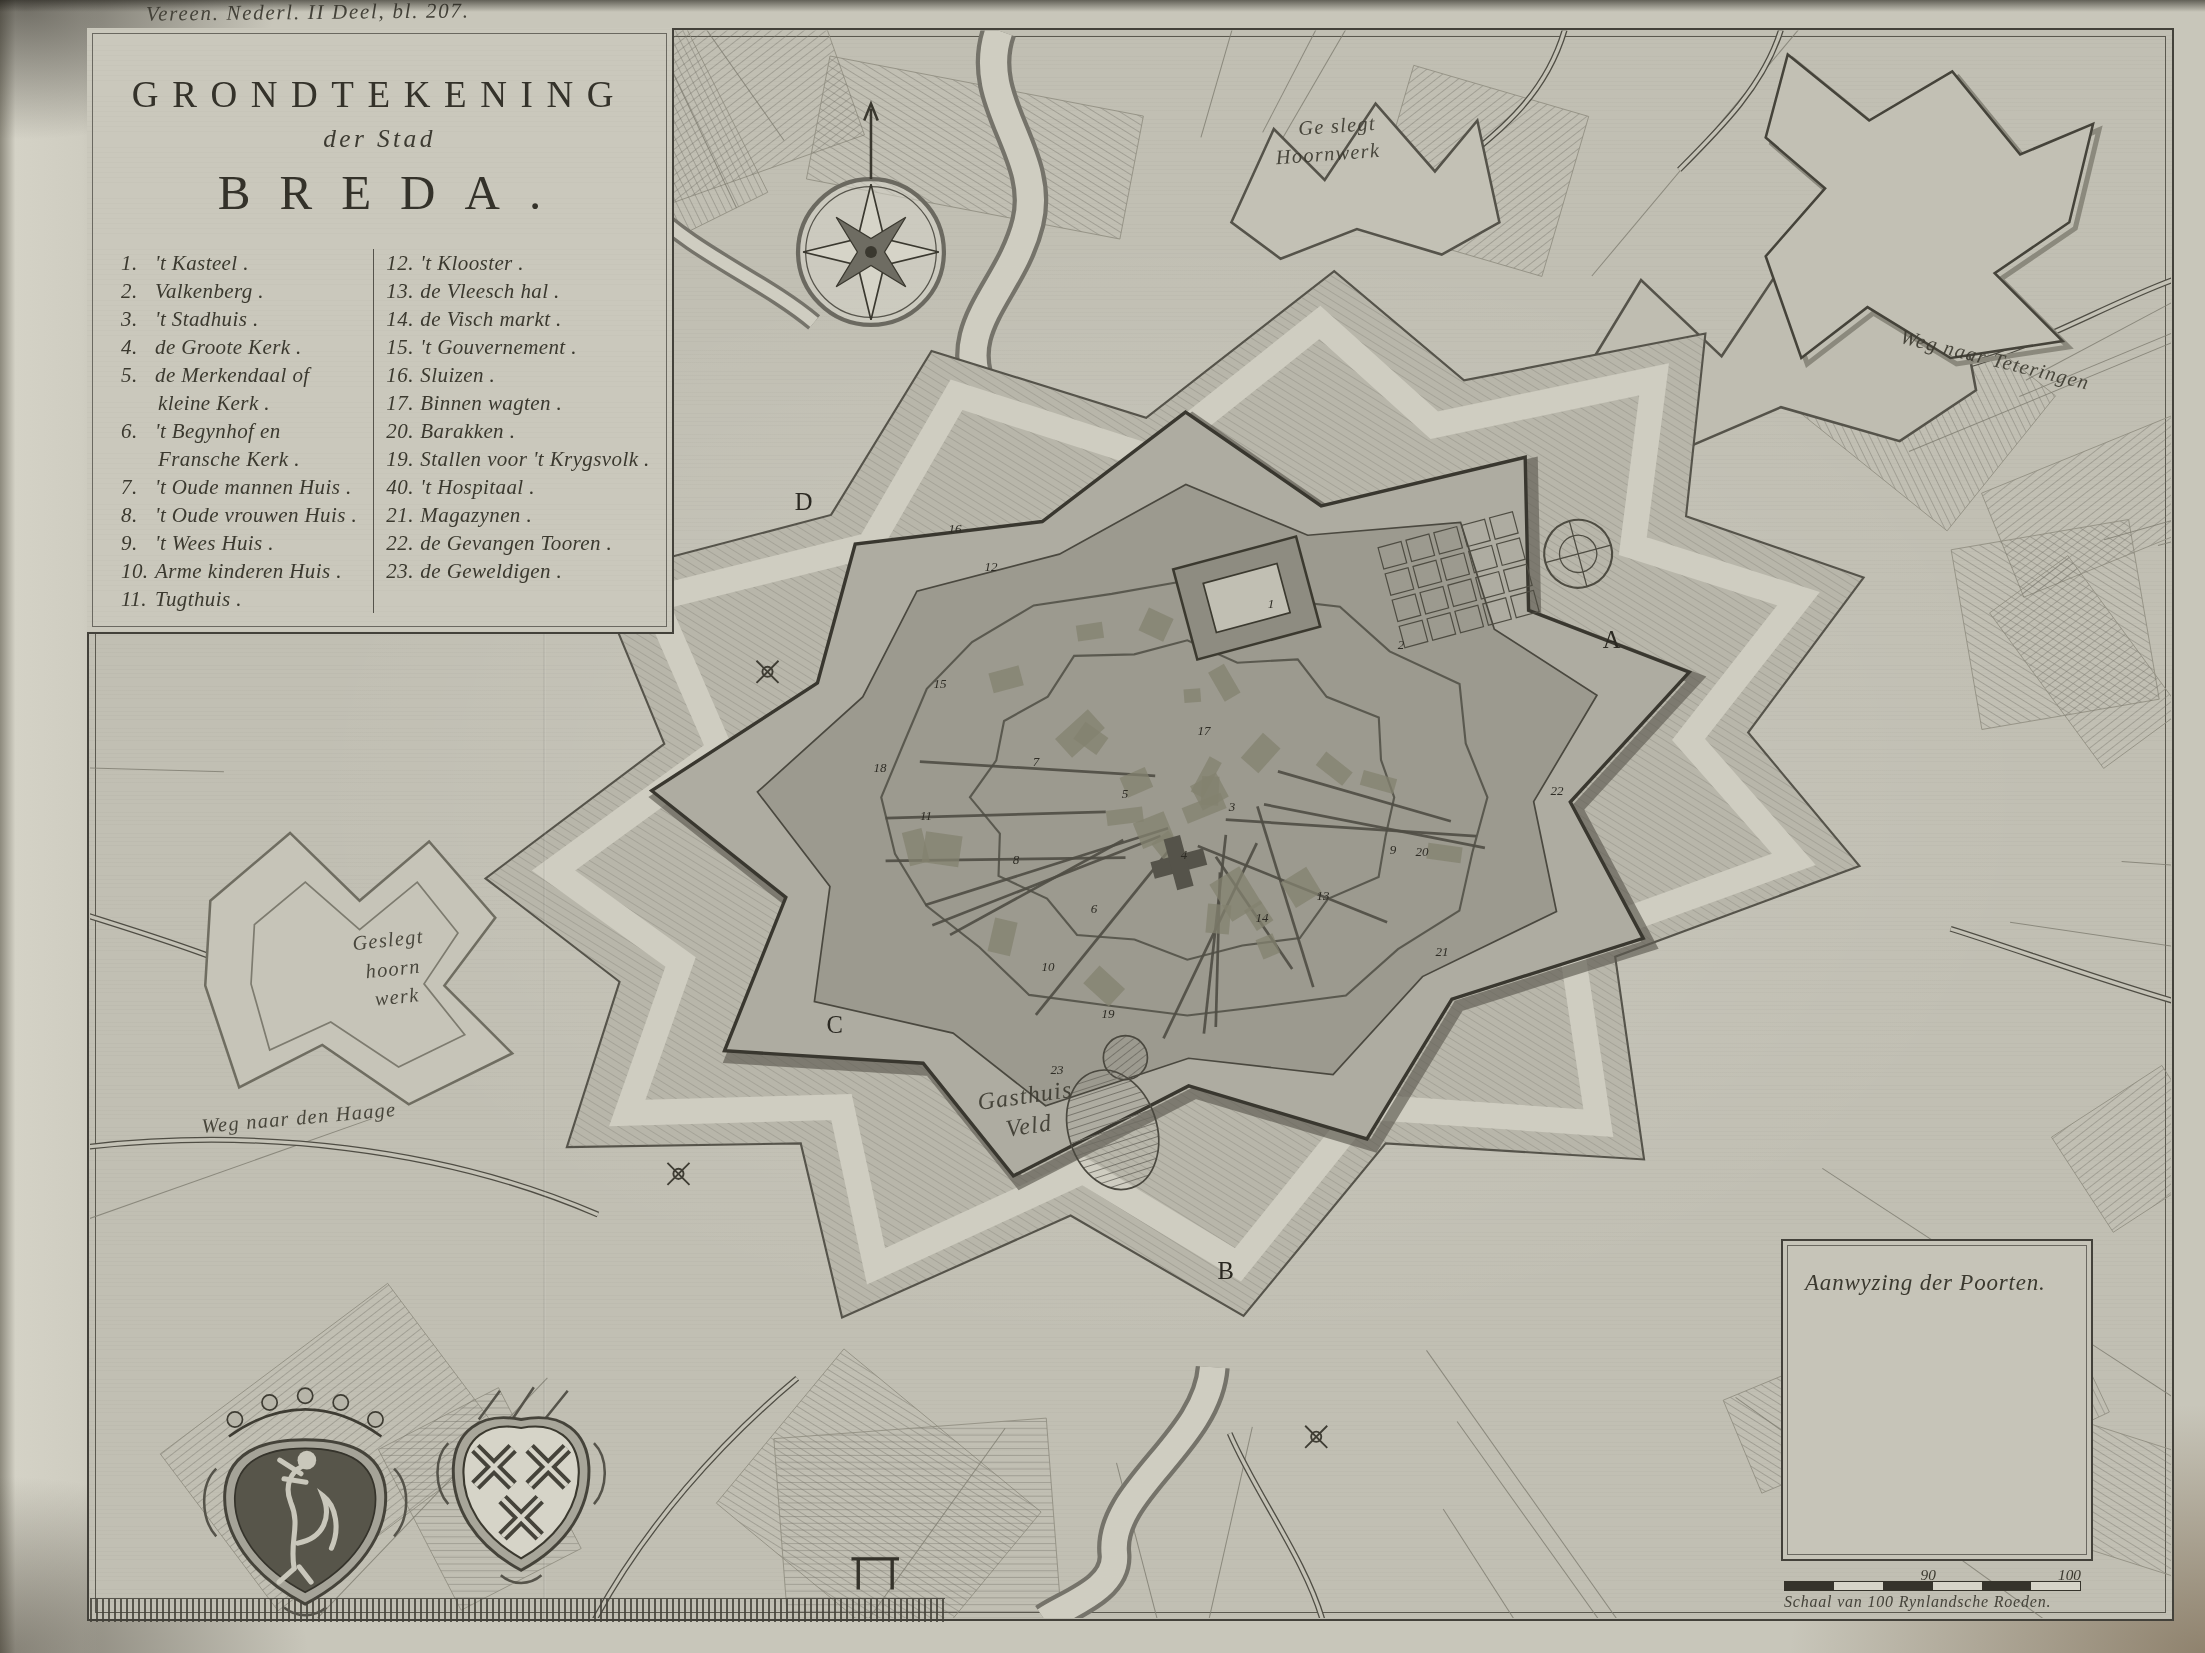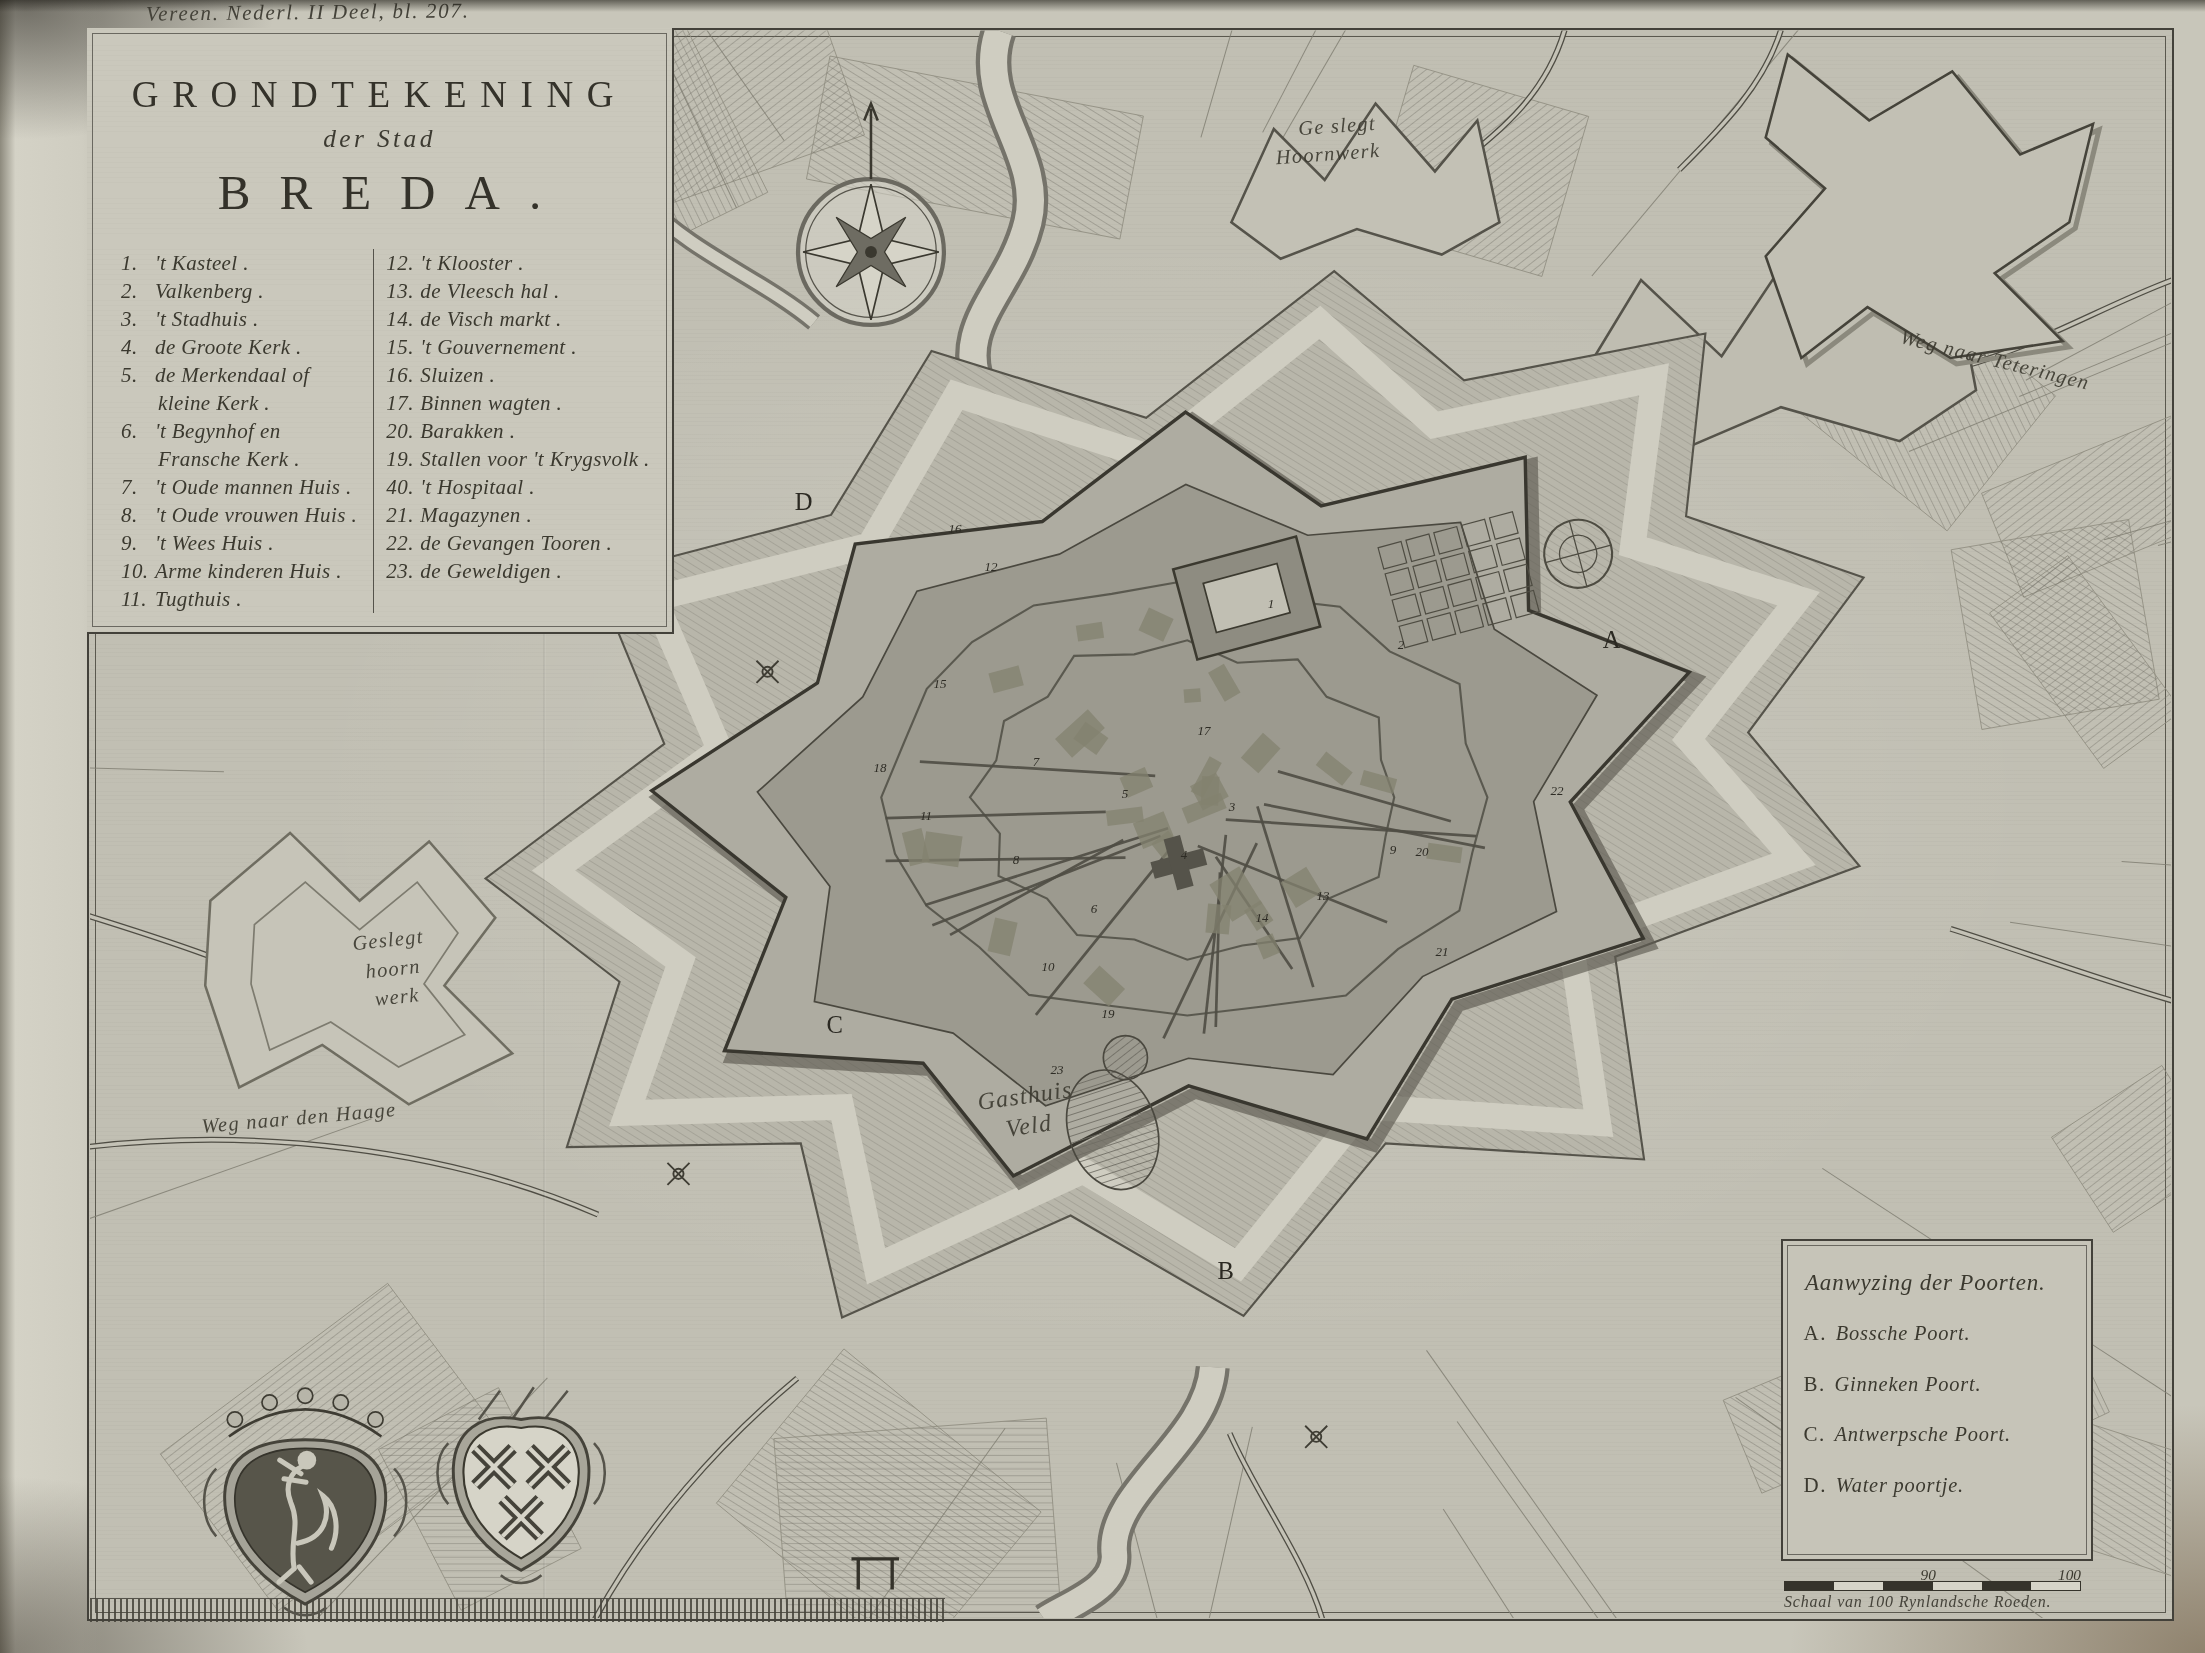--- a/index.html
+++ b/index.html
@@ -319,26 +319,20 @@
           <div class="legend-item"><span class="num">40.</span><span class="lab">'t Hospitaal .</span></div>
           <div class="legend-item"><span class="num">21.</span><span class="lab">Magazynen .</span></div>
           <div class="legend-item"><span class="num">22.</span><span class="lab">de Gevangen Tooren .</span></div>
           <div class="legend-item"><span class="num">23.</span><span class="lab">de Geweldigen .</span></div>
         </div>
     </div>
   </div>
 
   <div class="gates-box">
     <div class="gates-title">Aanwyzing der Poorten.</div>
-    <div id="gates-list">
-        <div class="gate-item"><span class="glt">A.</span><span class="glabel">Bossche Poort.</span></div>
-        <div class="gate-item"><span class="glt">B.</span><span class="glabel">Ginneken Poort.</span></div>
-        <div class="gate-item"><span class="glt">C.</span><span class="glabel">Antwerpsche Poort.</span></div>
-        <div class="gate-item"><span class="glt">D.</span><span class="glabel">Water poortje.</span></div>
-      </div>
   </div>
 
   <div class="scalebar">
     <div class="sb-ticks">
       <span class="t-mid">90</span>
       <span class="t-end">100</span>
     </div>
     <div class="sb-bar">
       <i></i>
         <i></i>

